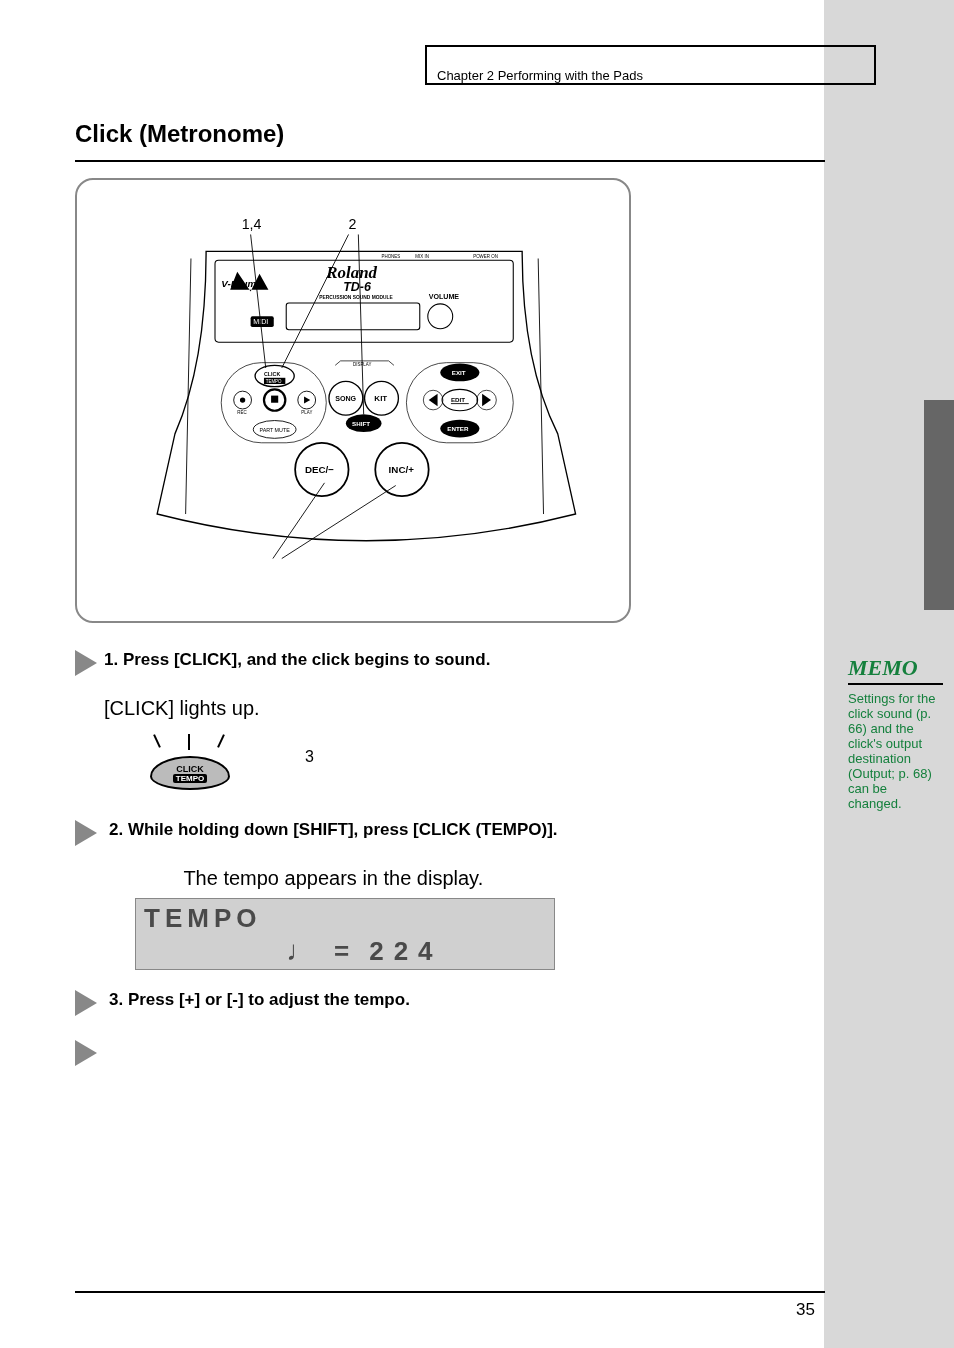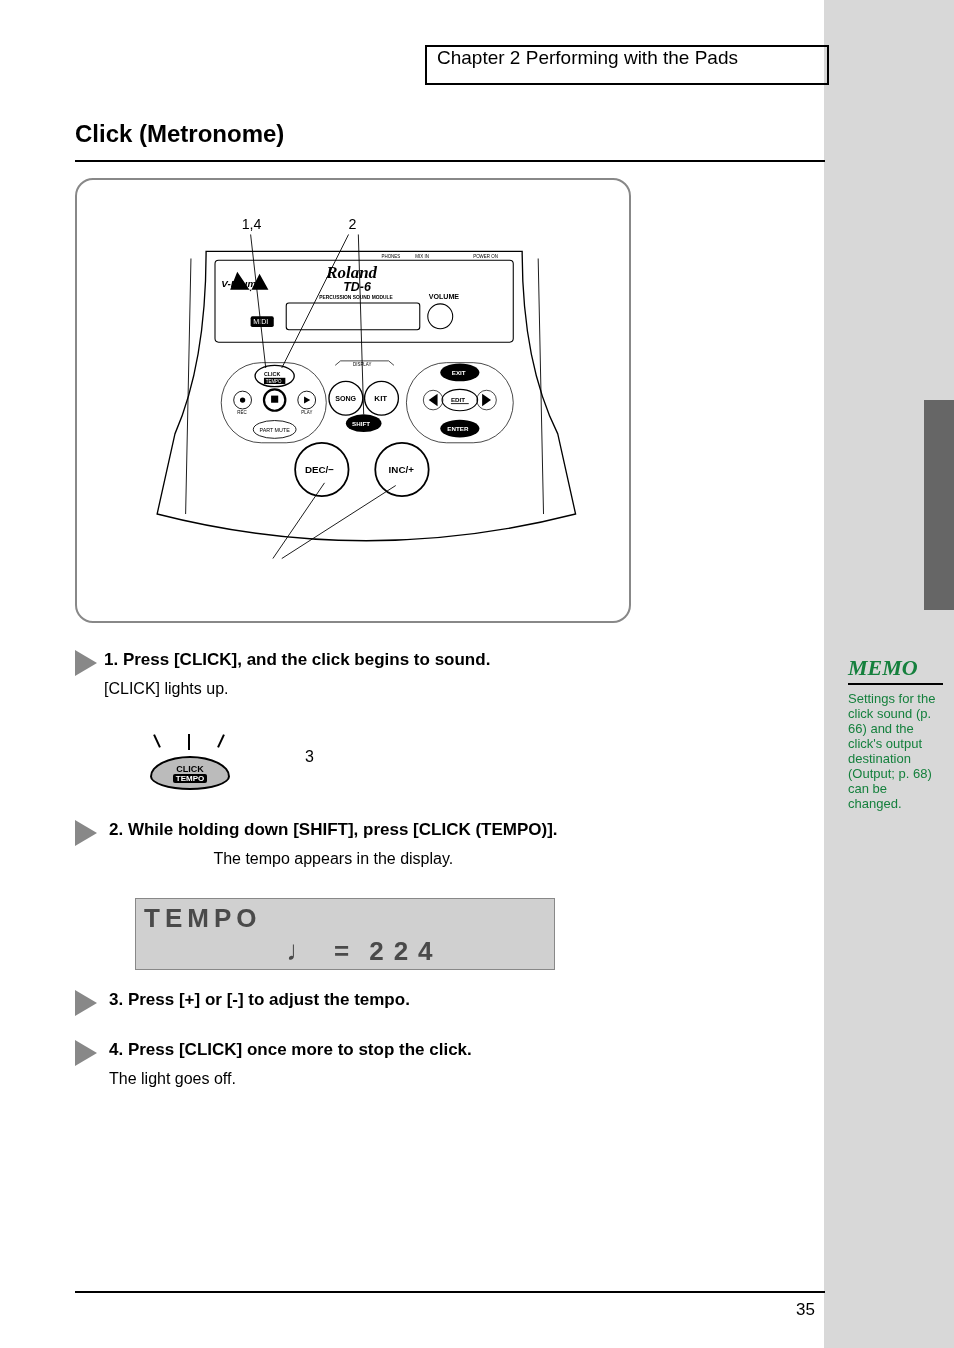--- a/index.html
+++ b/index.html
@@ -31,27 +31,27 @@
       position: absolute;
       left: 75px;
       top: 0;
       width: 760px;
       height: 1348px;
     }
     .chapter-box {
       position: absolute;
       top: 45px;
       left: 350px;
-      width: 404px;
+      width: 451px;
       height: 40px;
       border: 2px solid #000;
       display: flex;
-      align-items: flex-start;
+      align-items: flex-end;
       padding-left: 10px;
-      font-size: 19px;
+      font-size: 13px;
     }
     .section-title {
       position: absolute;
       top: 120px;
       left: 0;
       font-size: 24px;
       font-weight: bold;
     }
     .hr-line {
       position: absolute;
@@ -81,21 +81,21 @@
     .step-arrow {
       width: 0; height: 0;
       border-top: 13px solid transparent;
       border-bottom: 13px solid transparent;
       border-left: 22px solid #888;
       margin-top: 2px;
       flex-shrink: 0;
     }
     .step-text { font-size: 17px; line-height: 1.4; }
     .step-text .bold { font-weight: bold; }
-    .step-sub { font-size: 16px; margin-top: 6px; margin-left: 34px; }
+    .step-sub { font-size: 20px; margin-top: 22px; margin-left: 34px; }
     .click-icon {
       position: absolute;
       left: 65px;
       top: 734px;
       width: 100px;
       height: 60px;
     }
     .click-button {
       position: relative;
       width: 80px;
@@ -341,25 +341,20 @@
   <div class="step-row" style="top:988px;">
     <div class="step-arrow"></div>
     <div class="step-text">
       <span class="bold">3. </span>
       <span class="bold">Press [+] or [-] to adjust the tempo.</span>
     </div>
   </div>
 
   <div class="step-row" style="top:1038px;">
     <div class="step-arrow"></div>
-    <div class="step-text">
-      <span class="bold">4. </span>
-      <span class="bold">Press [CLICK] once more to stop the click.</span>
-      <div class="step-sub" style="margin-left:0;">The light goes off.</div>
-    </div>
   </div>
 
   <div class="memo-block">
     <div class="memo-header">MEMO</div>
     <div class="memo-underline"></div>
     <div>Settings for the click sound (p. 66) and the click's output destination (Output; p. 68) can be changed.</div>
   </div>
 
   <div class="bottom-line"></div>
   <div class="page-number">35</div>

